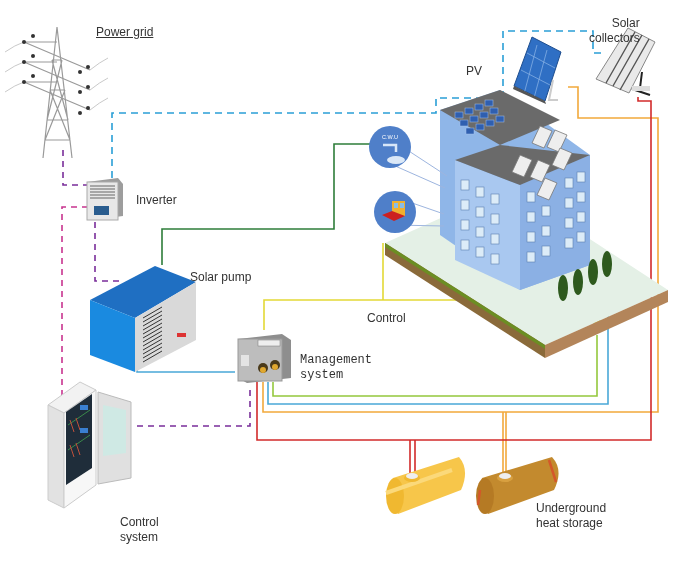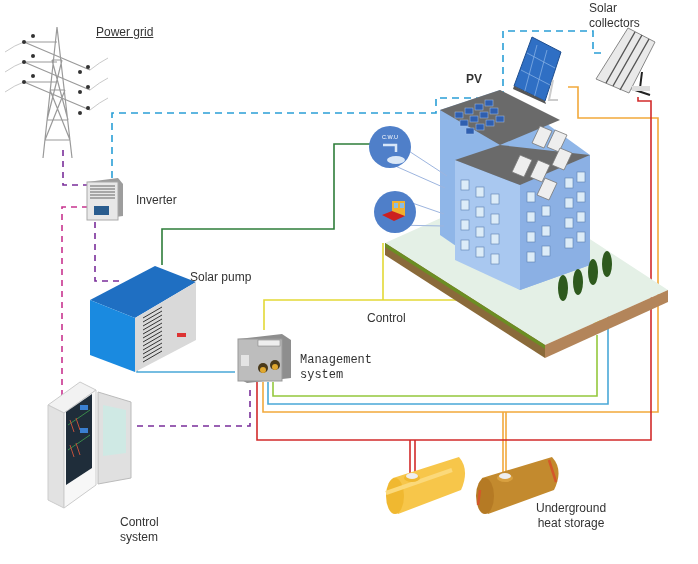--- a/index.html
+++ b/index.html
@@ -217,32 +217,32 @@
       <path d="M482,478 L552,457 Q564,470 554,490 L488,514 Q474,498 482,478 Z" fill="#c38a2e"></path>
       <ellipse cx="485" cy="496" rx="9" ry="18" fill="#b57a24"></ellipse>
       <path d="M480,490 L478,505 M549,460 L556,482" stroke="#d4572a" stroke-width="2.5"></path>
       <ellipse cx="505" cy="478" rx="8" ry="4" fill="#d8a040"></ellipse>
       <ellipse cx="505" cy="476" rx="6" ry="3" fill="#eee"></ellipse>
     </g>
   </g>
 </svg>
 
 <div class="lbl" style="left:96px;top:25px;text-decoration:underline;">Power grid</div>
-<div class="lbl" style="left:466px;top:72px;font-weight:bold;">PV</div>
-<div class="lbl" style="left:589px;top:1px;">
+<div class="lbl" style="left:466px;top:64px;">PV</div>
+<div class="lbl" style="left:589px;top:16px;text-align:right;">
   <div>Solar</div>
   <div>collectors</div>
 </div>
 <div class="lbl" style="left:136px;top:193px;">Inverter</div>
 <div class="lbl" style="left:190px;top:270px;">Solar pump</div>
 <div class="lbl" style="left:367px;top:311px;">Control</div>
 <div class="lbl" style="left:300px;top:353px;font-family:Liberation Mono, monospace;">
   <div>Management</div>
   <div>system</div>
 </div>
 <div class="lbl" style="left:120px;top:499px;margin-top:16px;">
   <div>Control</div>
   <div>system</div>
 </div>
-<div class="lbl" style="left:536px;top:501px;text-align:center;">
+<div class="lbl" style="left:536px;top:501px;">
   <div>Underground</div>
   <div>heat storage</div>
 </div>
 
 </body></html>

